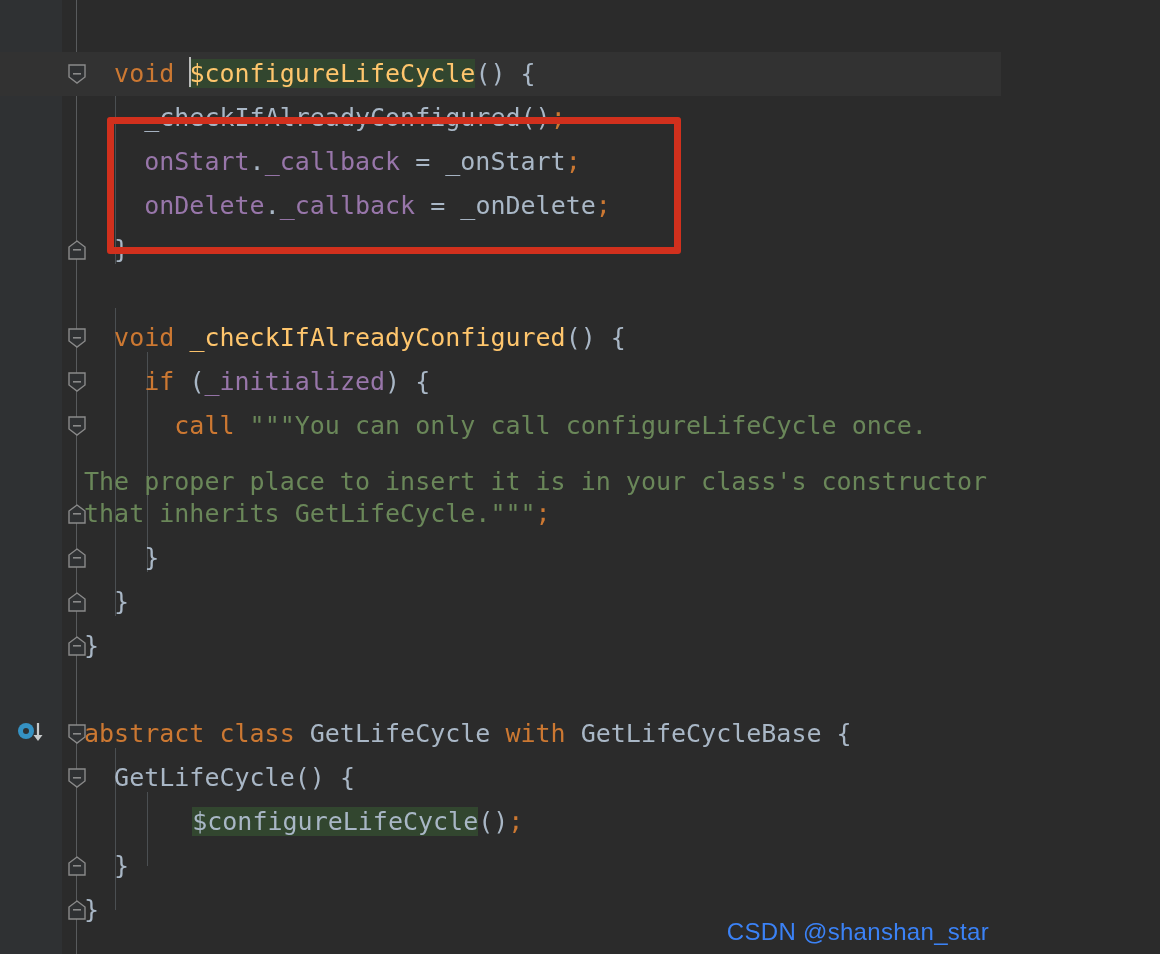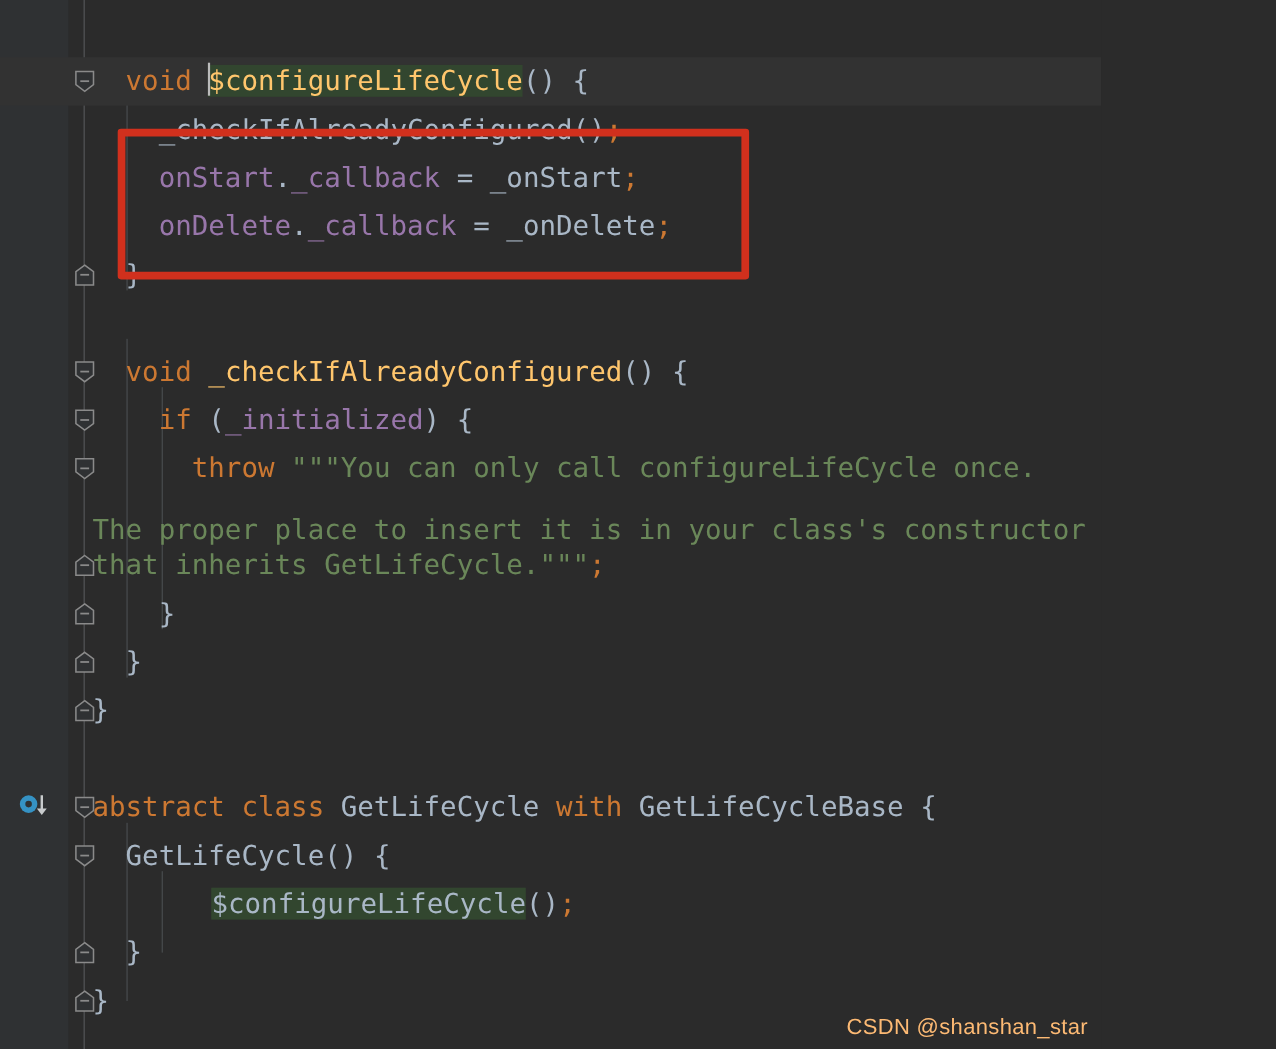--- a/index.html
+++ b/index.html
@@ -141,22 +141,22 @@
     pointer-events: none;
     box-sizing: border-box;
   }
 
   
   .watermark {
     position: absolute;
     right: 12px;
     bottom: 8px;
     font-family: "Liberation Sans", sans-serif;
-    font-size: 20px;
-    color: #fdba74;
+    font-size: 24px;
+    color: #3b82f6;
     z-index: 30;
     letter-spacing: 0.3px;
   }
 </style>
 </head>
 <body>
 
 <div id="editor">
 
   <div class="gutter">
@@ -167,21 +167,21 @@
 
   <div class="code-layer" id="code-layer">
       <div class="line current" style="top: 52px;"><span class="txt"><span class="ident">  </span><span class="kw">void</span><span class="ident"> </span><span class="fn hl-occurrence"><span class="caret"></span>$configureLifeCycle</span><span class="paren">() {</span></span></div>
       <div class="line" style="top: 96px; padding-left: 24px;"><span class="txt"><span class="ident">    </span><span class="ident">_checkIfAlreadyConfigured</span><span class="paren">()</span><span class="semi">;</span></span></div>
       <div class="line" style="top: 140px; padding-left: 24px;"><span class="txt"><span class="ident">    </span><span class="field">onStart</span><span class="ident">.</span><span class="field">_callback</span><span class="ident"> = </span><span class="ident">_onStart</span><span class="semi">;</span></span></div>
       <div class="line" style="top: 184px;"><span class="txt"><span class="ident">    </span><span class="field">onDelete</span><span class="ident">.</span><span class="field">_callback</span><span class="ident"> = </span><span class="ident">_onDelete</span><span class="semi">;</span></span></div>
       <div class="line" style="top: 228px;"><span class="txt"><span class="ident">  }</span></span></div>
       <div class="line" style="top: 272px;"><span class="txt"></span></div>
       <div class="line" style="top: 316px;"><span class="txt"><span class="ident">  </span><span class="kw">void</span><span class="ident"> </span><span class="fn">_checkIfAlreadyConfigured</span><span class="paren">() {</span></span></div>
       <div class="line" style="top: 360px;"><span class="txt"><span class="ident">    </span><span class="kw">if</span><span class="paren"> (</span><span class="field">_initialized</span><span class="paren">) {</span></span></div>
-      <div class="line" style="top: 404px;"><span class="txt"><span class="ident">      </span><span class="kw">throw</span><span class="ident"> </span><span class="str">"""You can only call configureLifeCycle once.</span></span></div>
+      <div class="line" style="top: 404px;"><span class="txt"><span class="ident">      </span><span class="kw">call</span><span class="ident"> </span><span class="str">"""You can only call configureLifeCycle once.</span></span></div>
       <div class="line" style="top: 460px;"><span class="txt" style="left: 84px;"><span class="str">The proper place to insert it is in your class's constructor</span></span></div>
       <div class="line" style="top: 492px;"><span class="txt" style="left: 84px;"><span class="str">that inherits GetLifeCycle."""</span><span class="semi">;</span></span></div>
       <div class="line" style="top: 536px;"><span class="txt"><span class="ident">    }</span></span></div>
       <div class="line" style="top: 580px;"><span class="txt"><span class="ident">  }</span></span></div>
       <div class="line" style="top: 624px;"><span class="txt"><span class="ident">}</span></span></div>
       <div class="line" style="top: 668px;"><span class="txt"></span></div>
       <div class="line" style="top: 712px;"><span class="txt" style="left: 84px;"><span class="kw">abstract class</span><span class="ident"> GetLifeCycle </span><span class="kw">with</span><span class="ident"> GetLifeCycleBase {</span></span></div>
       <div class="line" style="top: 756px;"><span class="txt"><span class="ident">  </span><span class="ident">GetLifeCycle</span><span class="paren">() {</span></span></div>
       <div class="line" style="top: 800px; margin-left: 48px;"><span class="txt"><span class="ident">    </span><span class="ident hl-occurrence">$configureLifeCycle</span><span class="paren">()</span><span class="semi">;</span></span></div>
       <div class="line" style="top: 844px;"><span class="txt"><span class="ident">  }</span></span></div>

